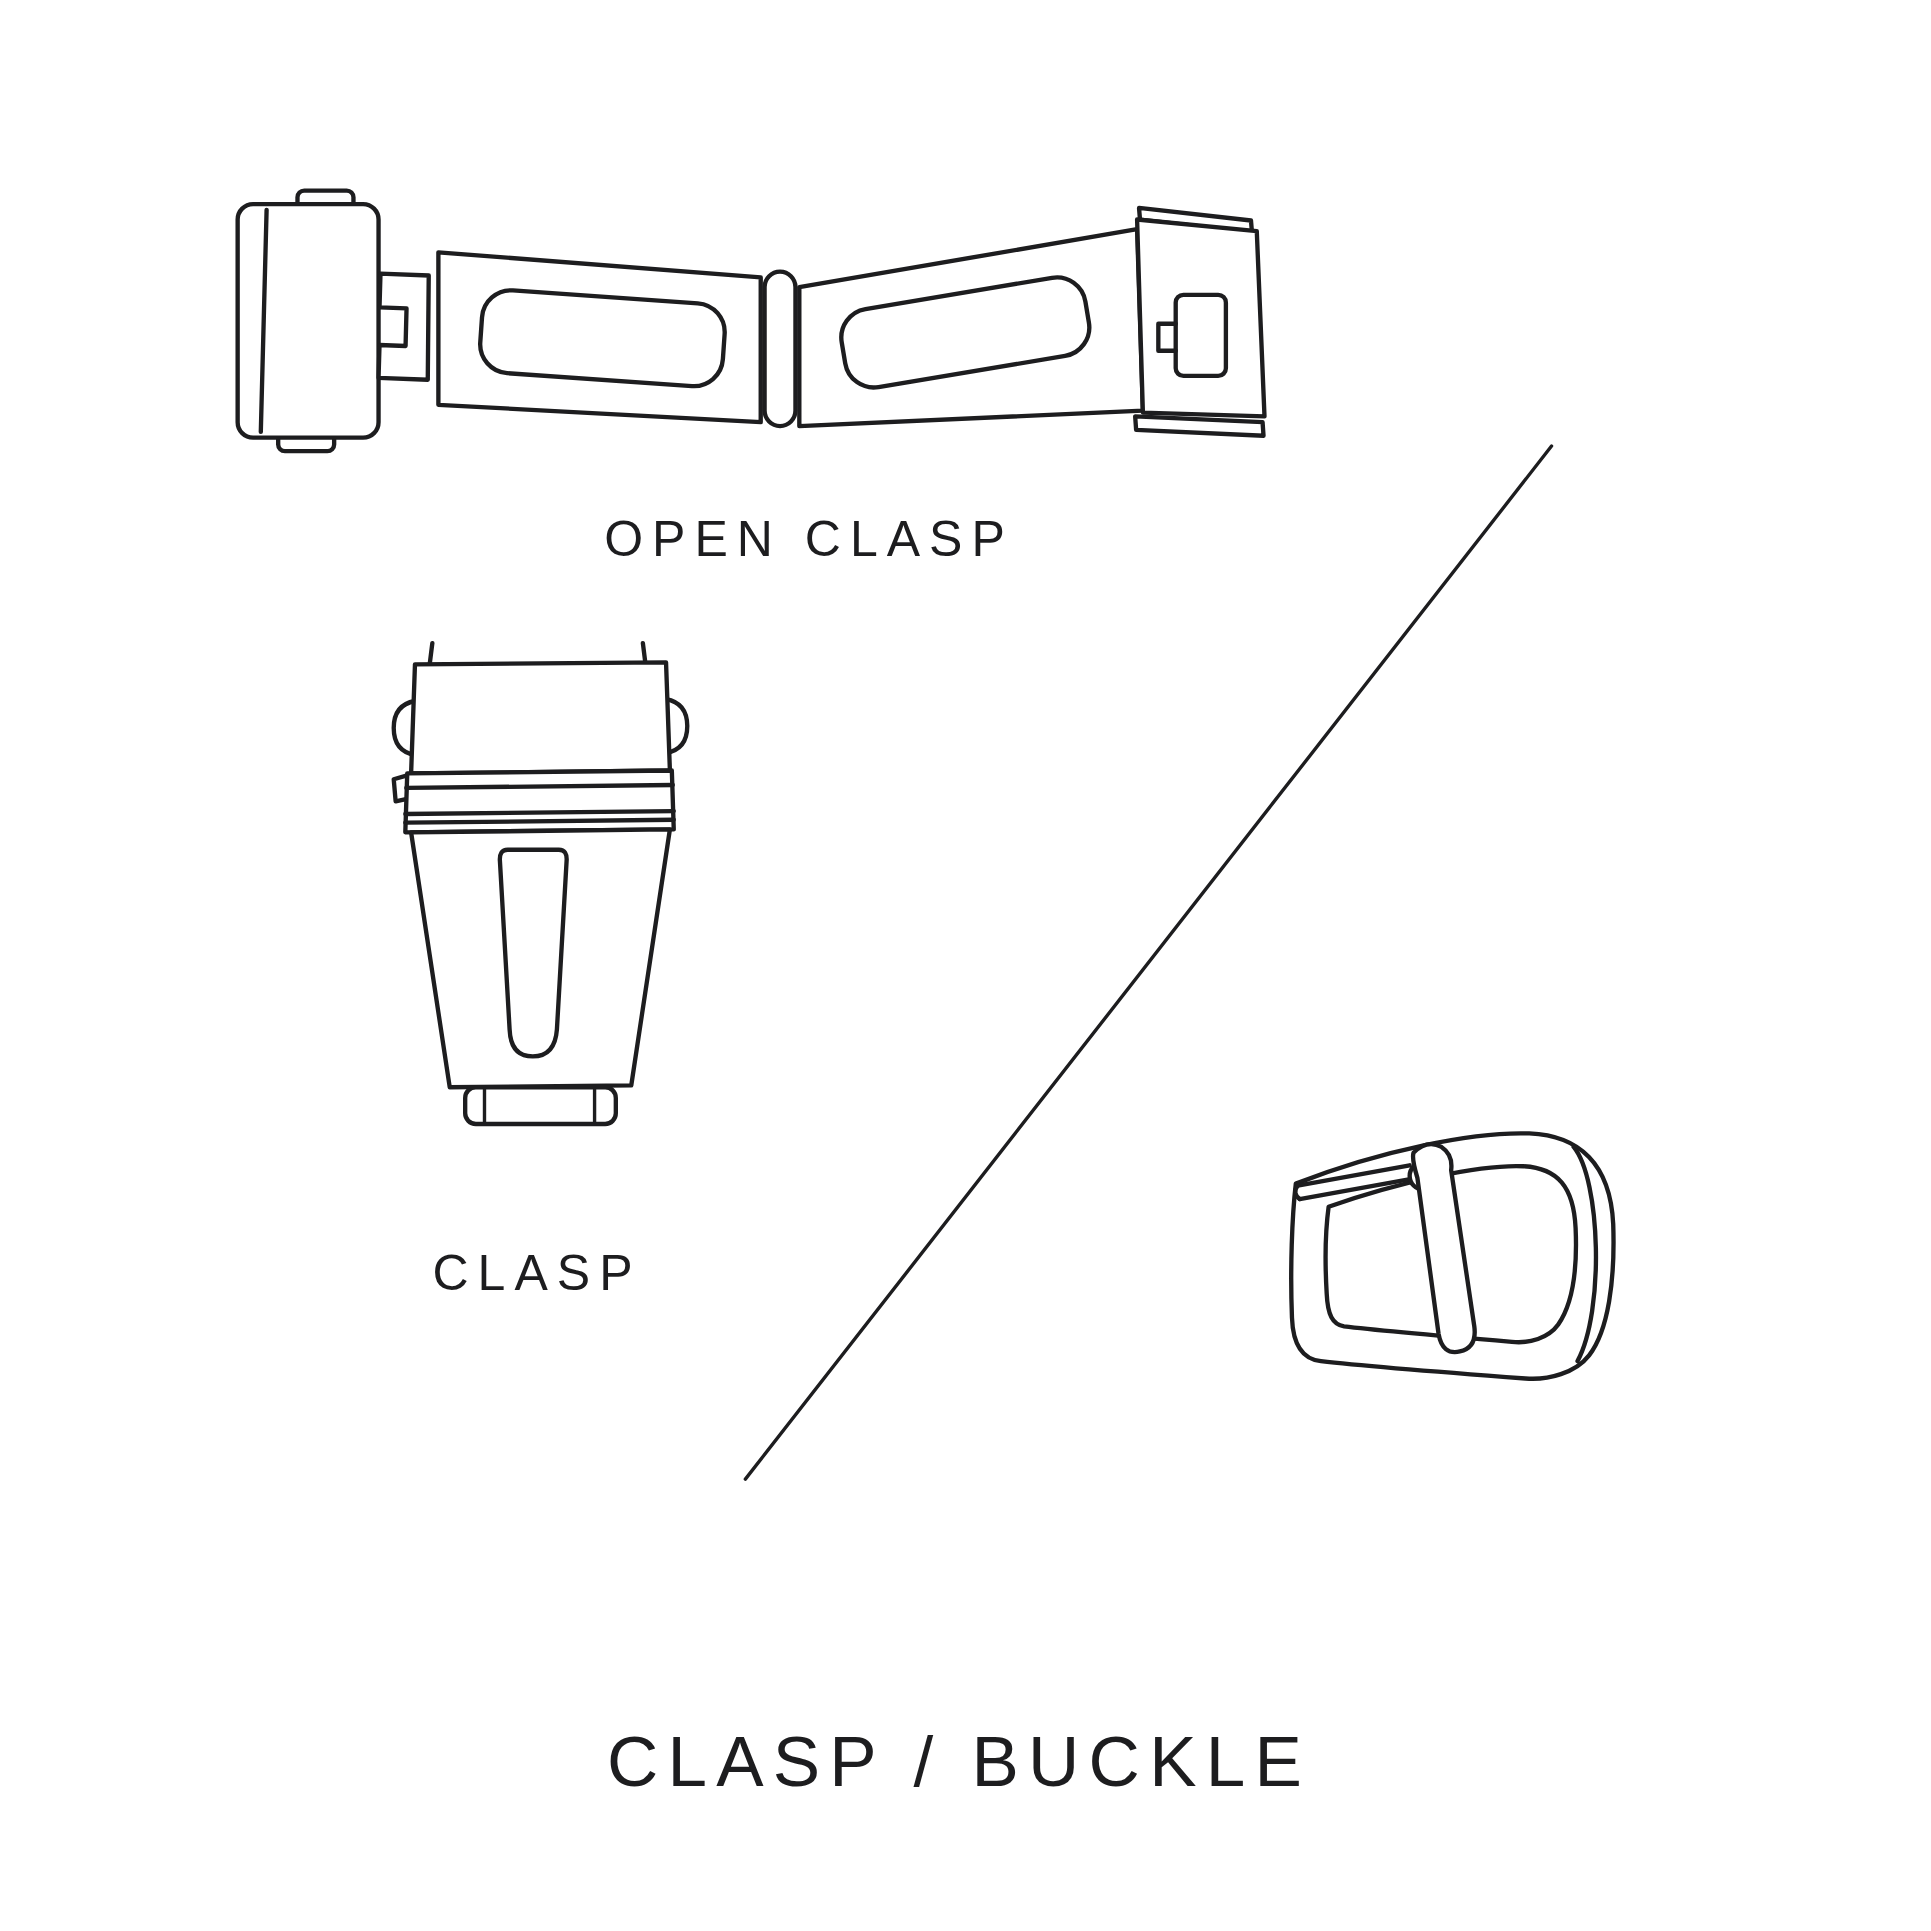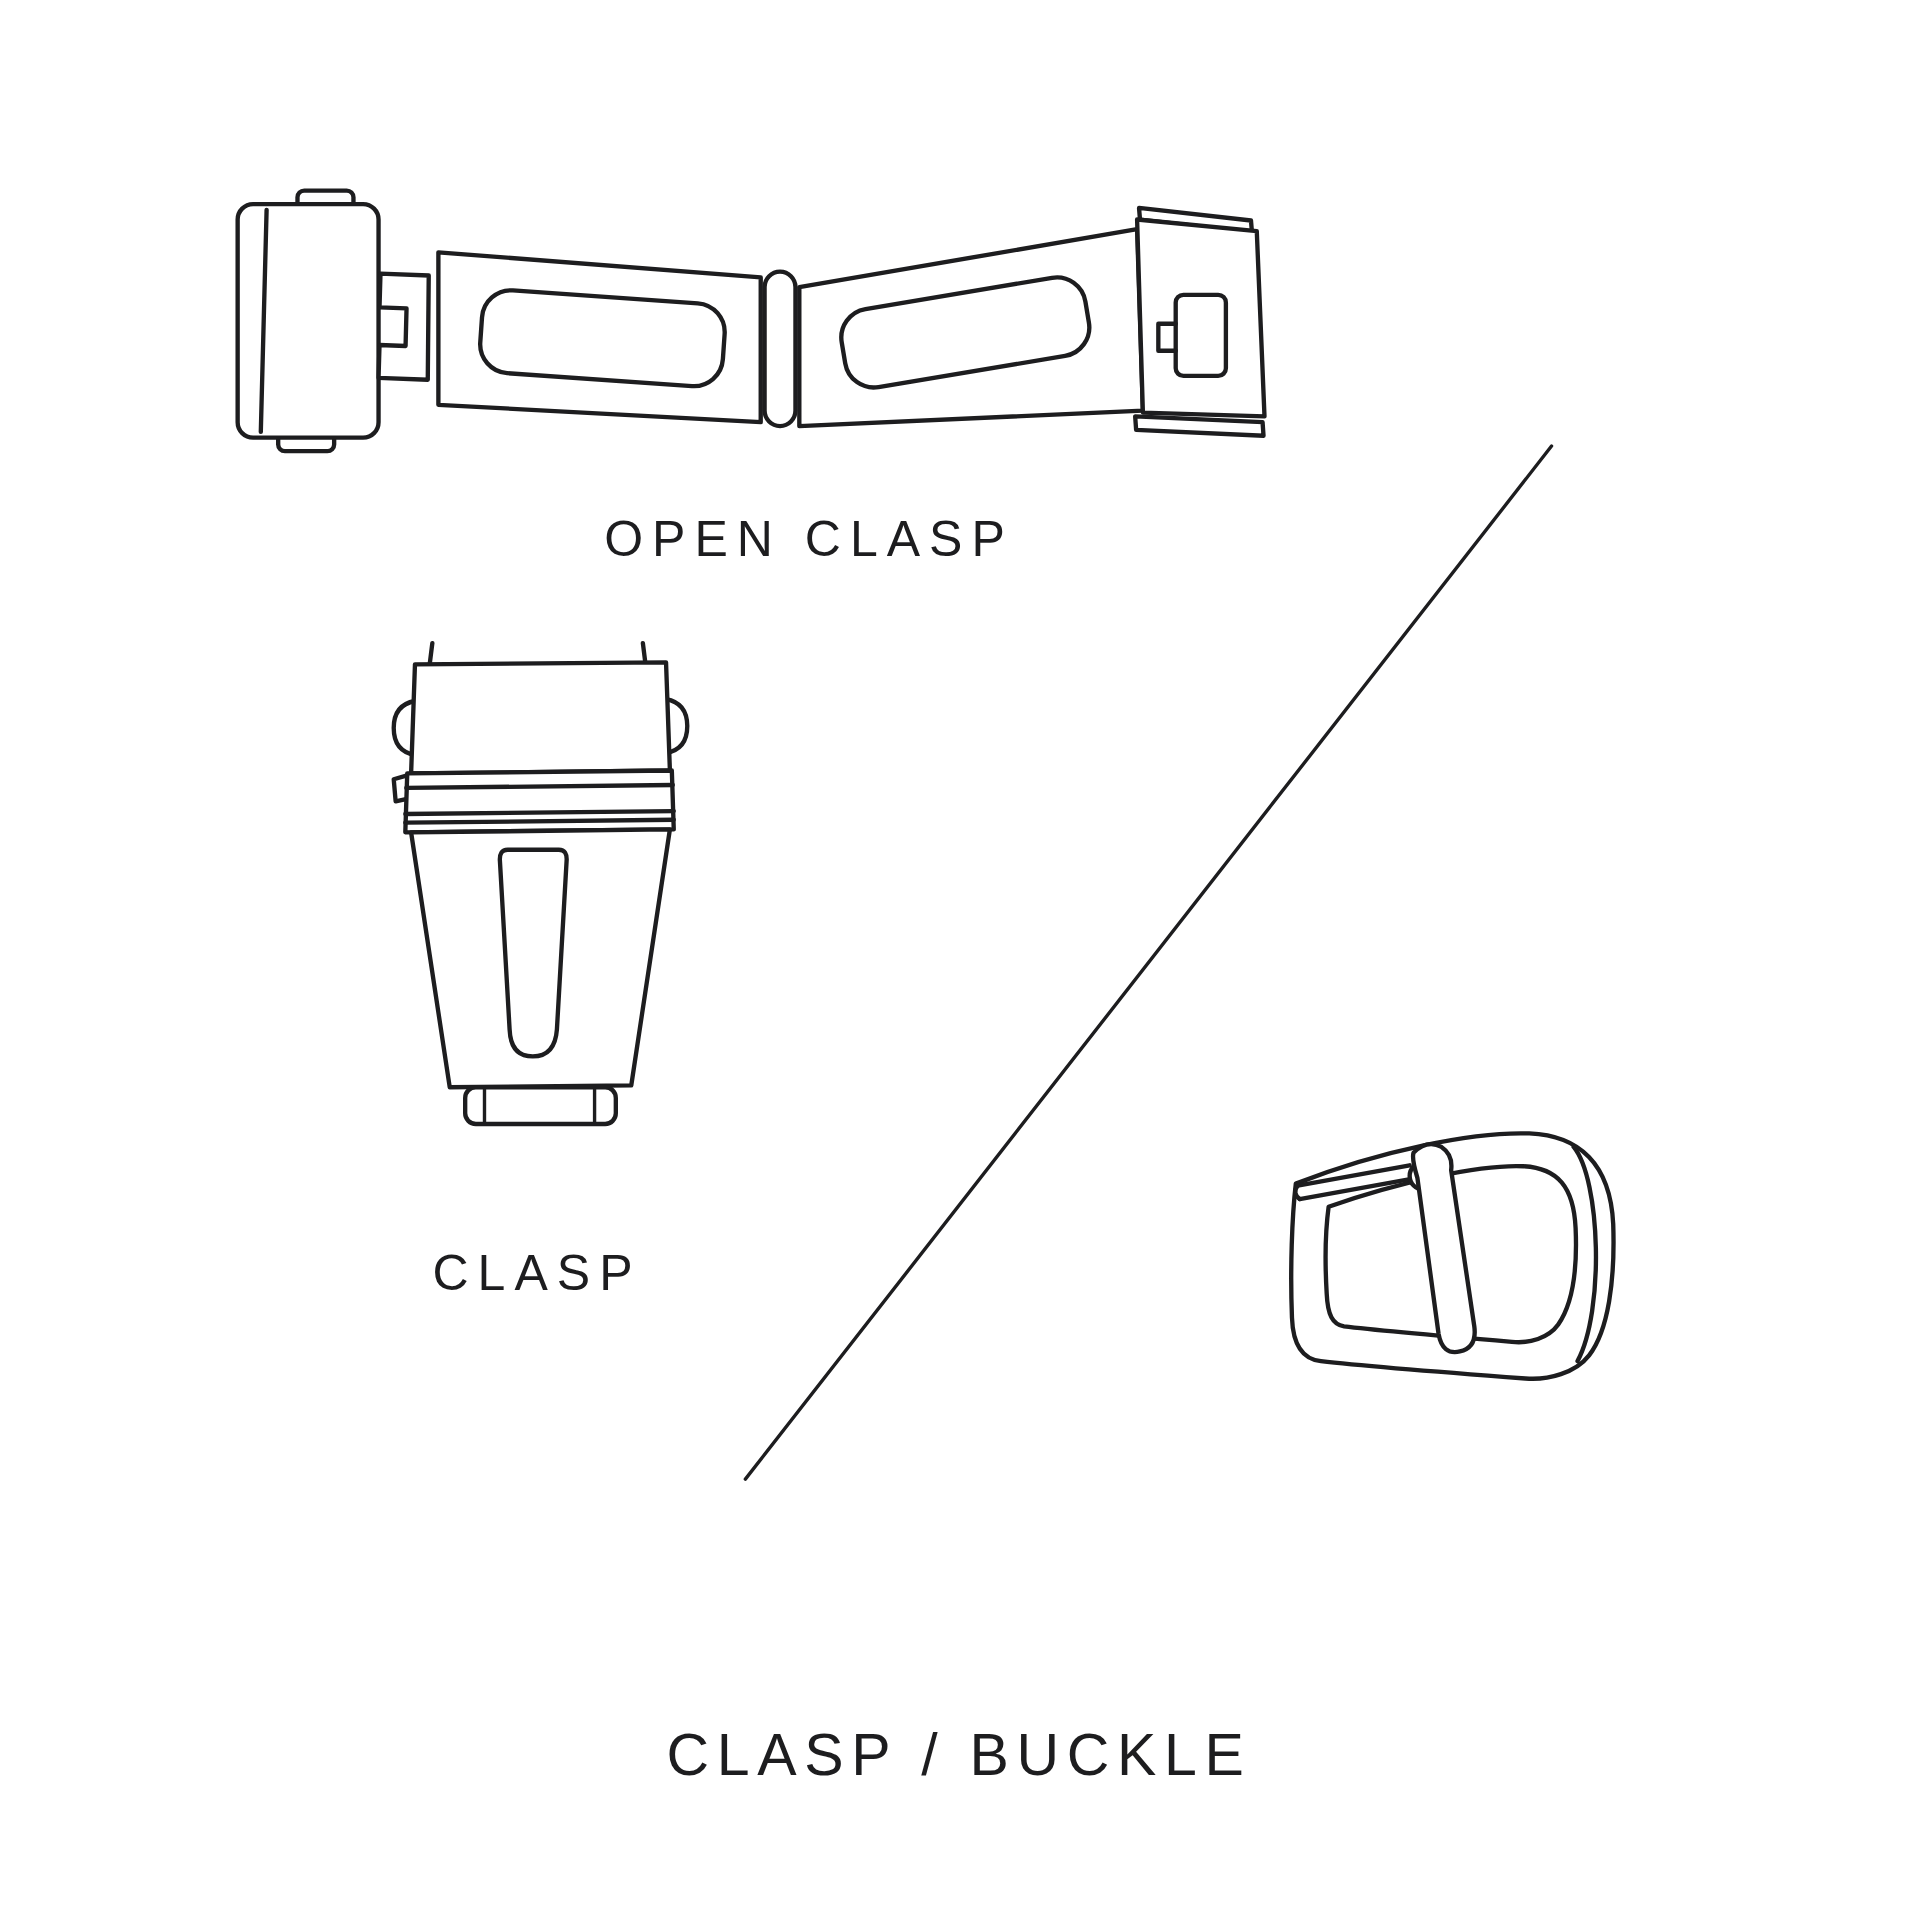--- a/index.html
+++ b/index.html
@@ -18,21 +18,21 @@
     transform: translateX(-50%);
     font-size: 50px;
     letter-spacing: 0.18em;
     font-weight: 400;
     color: #1d1d1f;
     white-space: nowrap;
   }
   .page-title {
     position: absolute;
     transform: translateX(-50%);
-    font-size: 59px;
+    font-size: 71px;
     letter-spacing: 0.13em;
     font-weight: 500;
     color: #1d1d1f;
     white-space: nowrap;
   }
   svg { display: block; }
 </style>
 </head>
 <body>
 

